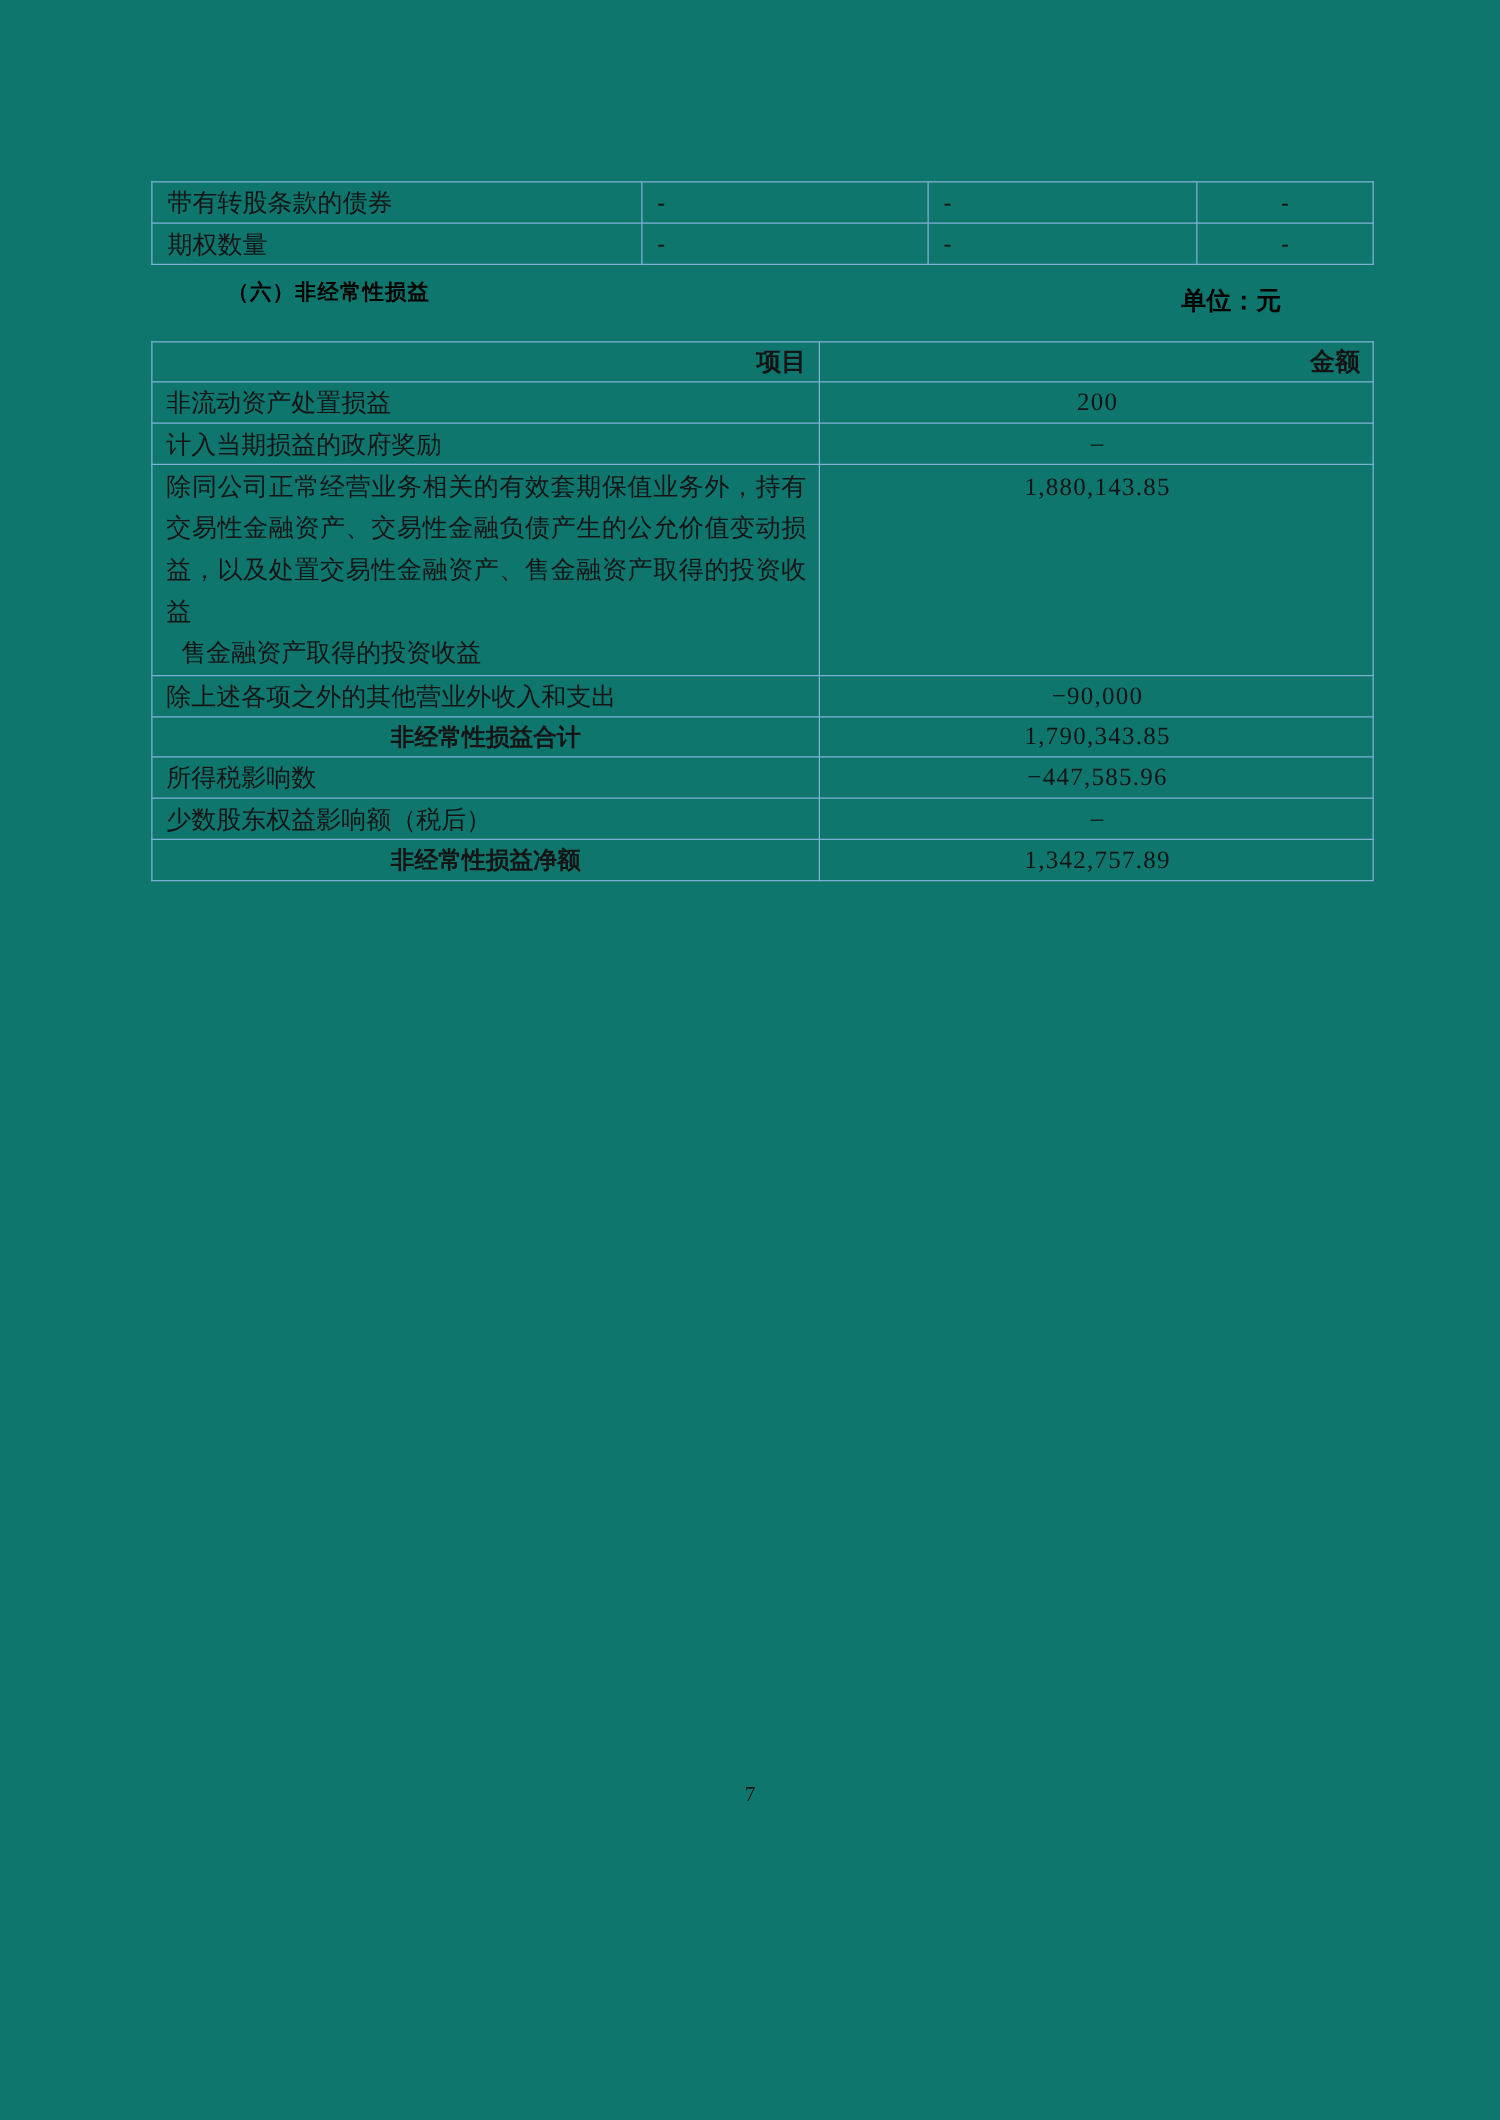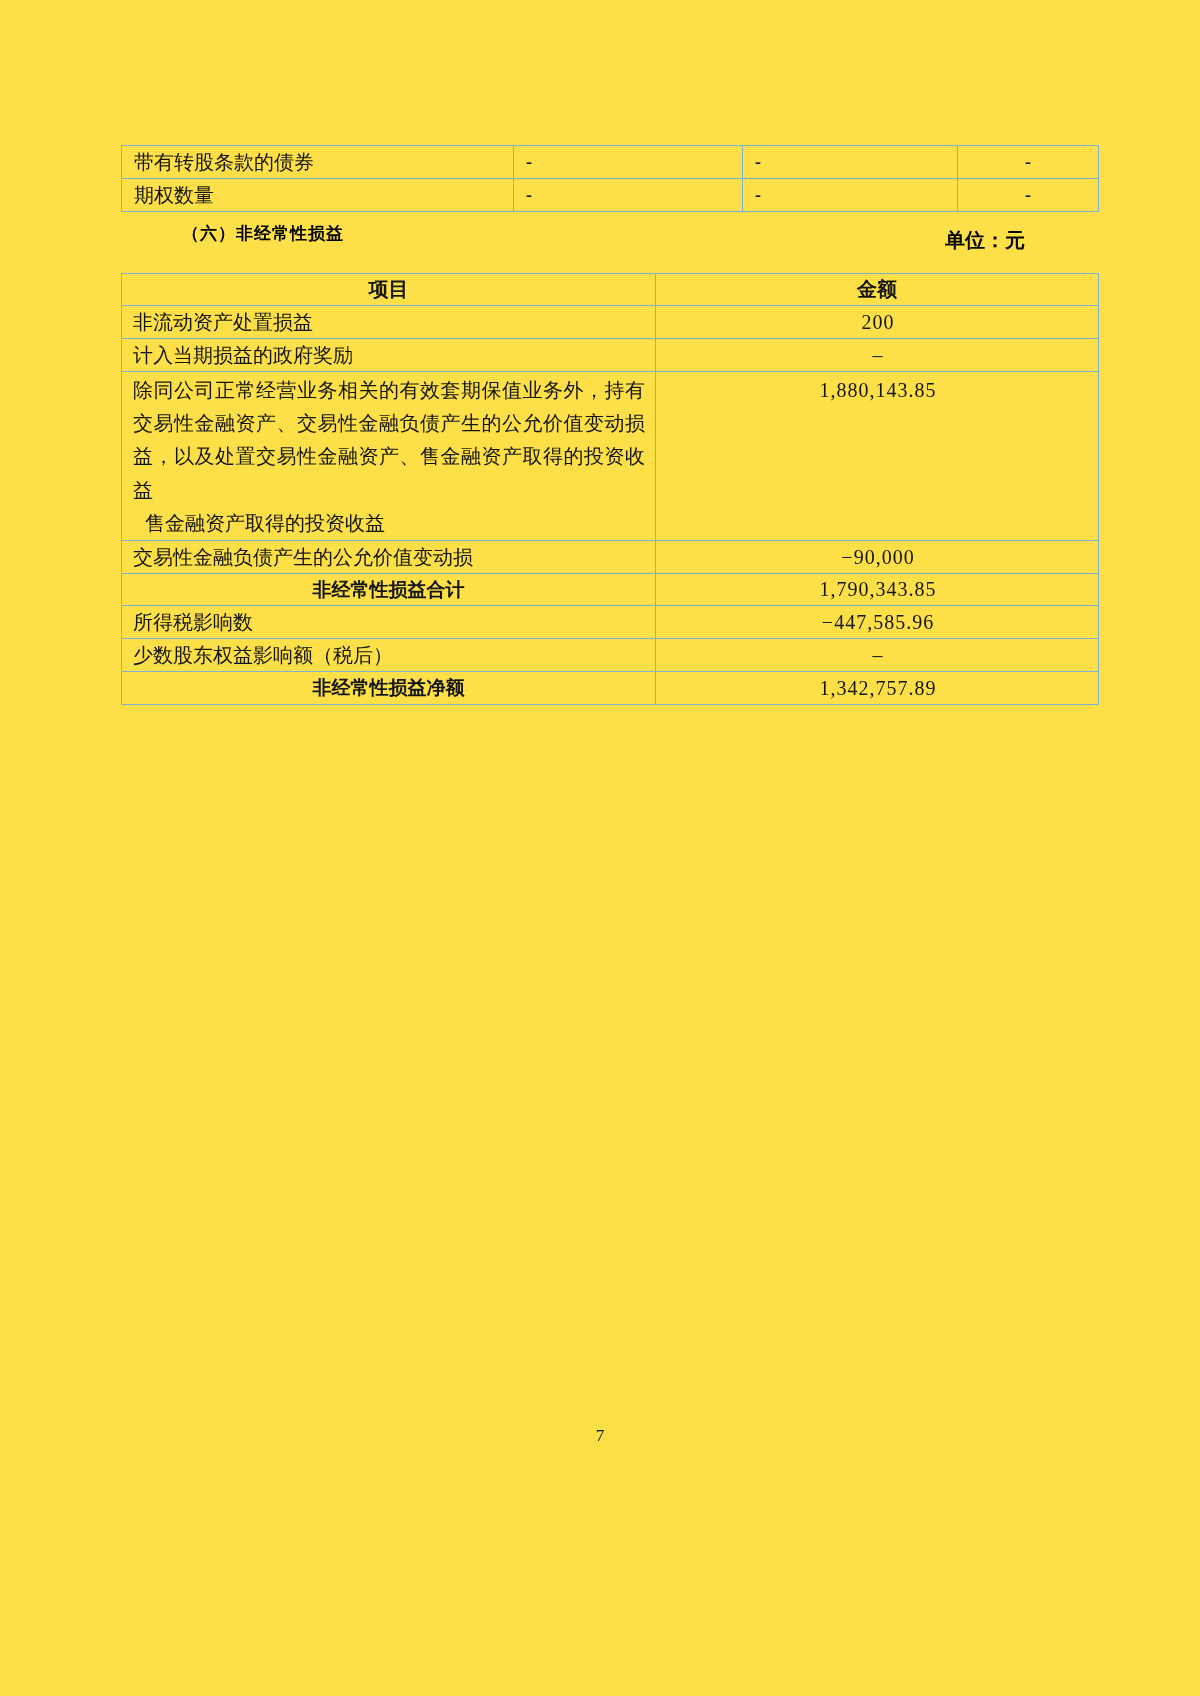--- a/index.html
+++ b/index.html
@@ -5,21 +5,21 @@
   :root{
     --border:#7eb1d6;
     --text:#141414;
   }
   *{box-sizing:border-box;margin:0;padding:0;}
   html,body{background:#ffffff;}
   .page{
     position:relative;
     width:1200px;
     height:1696px;
-    background:#fde047;
+    background:#0f766e;
     font-family:"Liberation Serif","DejaVu Serif",serif;
     color:var(--text);
     overflow:hidden;
   }
   table{
     border-collapse:collapse;
     table-layout:fixed;
     position:absolute;
   }
   td{
@@ -64,21 +64,21 @@
   .main-table{
     left:121px;
     top:273px;
     width:977px;
   }
   .main-table tr.hdr{height:32px;}
   .main-table tr.r33{height:33px;}
   .main-table tr.r32{height:32px;}
   .main-table tr.tall{height:132px;}
   .main-table td.head{
-    text-align:center;
+    text-align:right;
     font-weight:700;
   }
   .main-table td.lbl{
     text-align:left;
     padding-left:11px;
   }
   .main-table td.amt{
     text-align:center;
     padding-right:8px;
     letter-spacing:1px;
@@ -170,21 +170,21 @@
     <tr class="tall">
       <td class="tall-lbl">
         <div class="jline">除同公司正常经营业务相关的有效套期保值业务外，持有</div>
         <div class="jline">交易性金融资产、交易性金融负债产生的公允价值变动损</div>
         <div class="jline">益，以及处置交易性金融资产、售金融资产取得的投资收益</div>
         <div class="jline last">售金融资产取得的投资收益</div>
       </td>
       <td class="amt amt-top">1,880,143.85</td>
     </tr>
     <tr class="r33">
-      <td class="lbl">交易性金融负债产生的公允价值变动损</td>
+      <td class="lbl">除上述各项之外的其他营业外收入和支出</td>
       <td class="amt">−90,000</td>
     </tr>
     <tr class="r32">
       <td class="total-lbl">非经常性损益合计</td>
       <td class="amt">1,790,343.85</td>
     </tr>
     <tr class="r33">
       <td class="lbl">所得税影响数</td>
       <td class="amt">−447,585.96</td>
     </tr>

